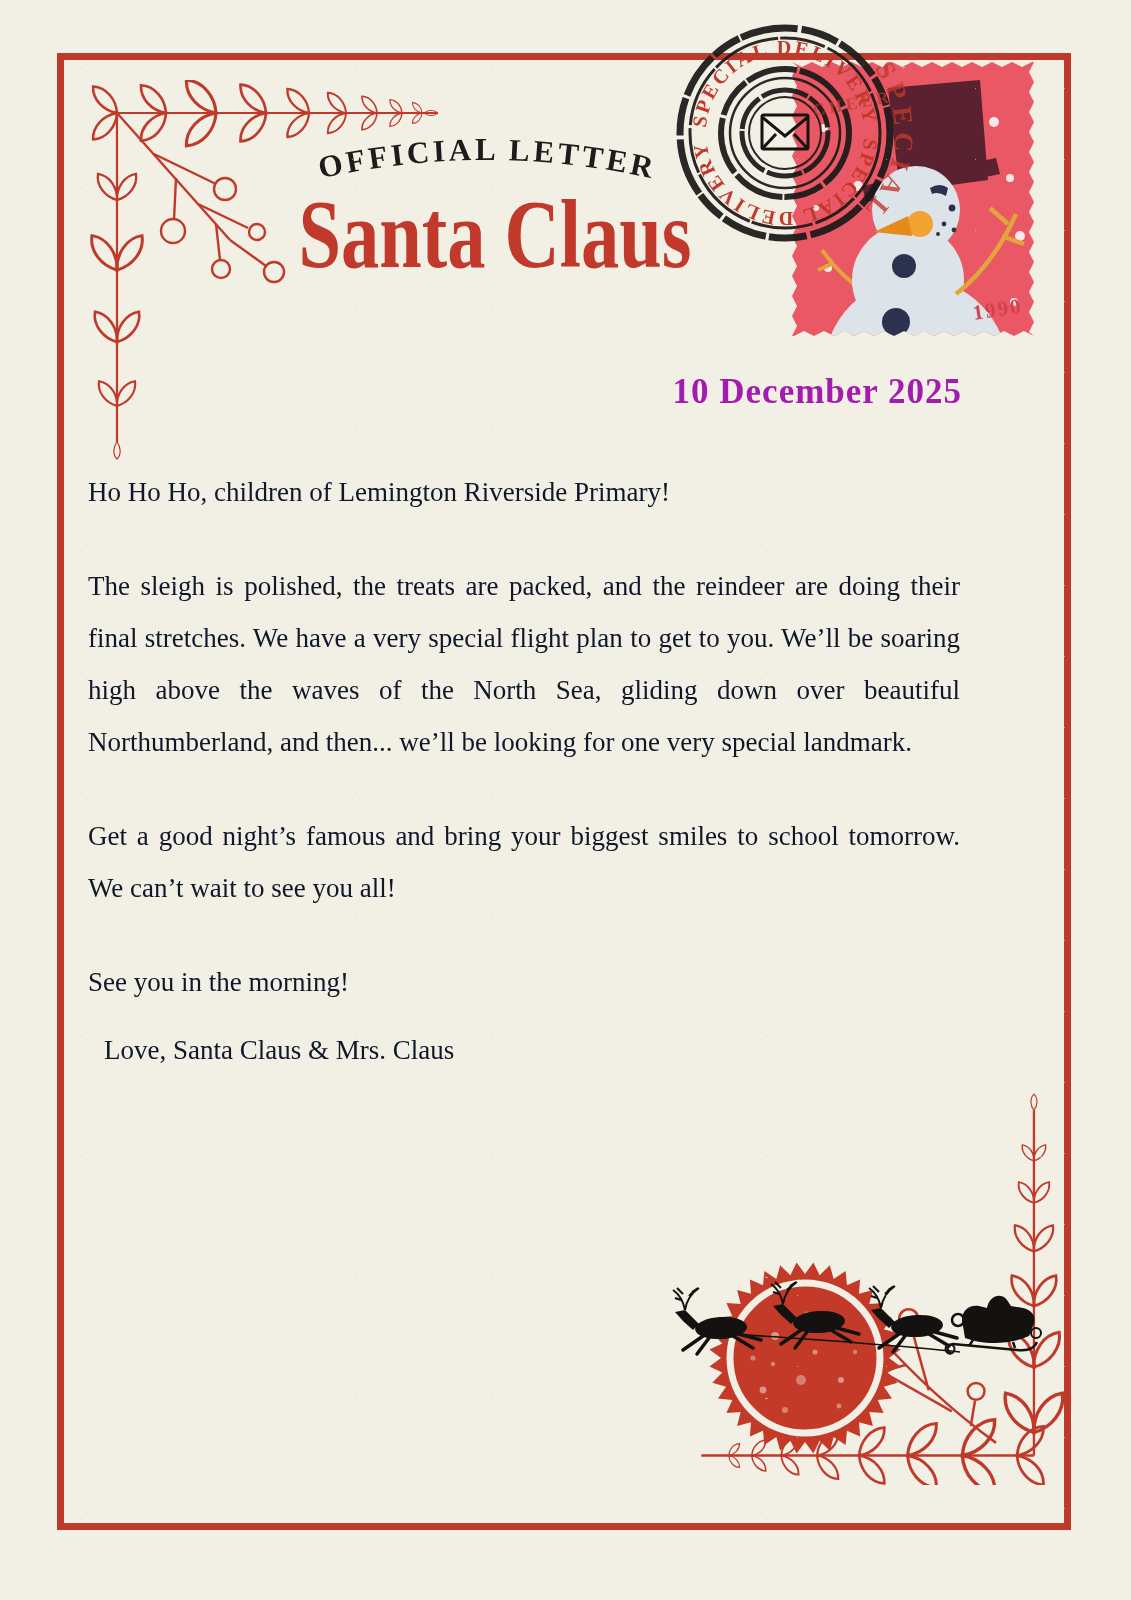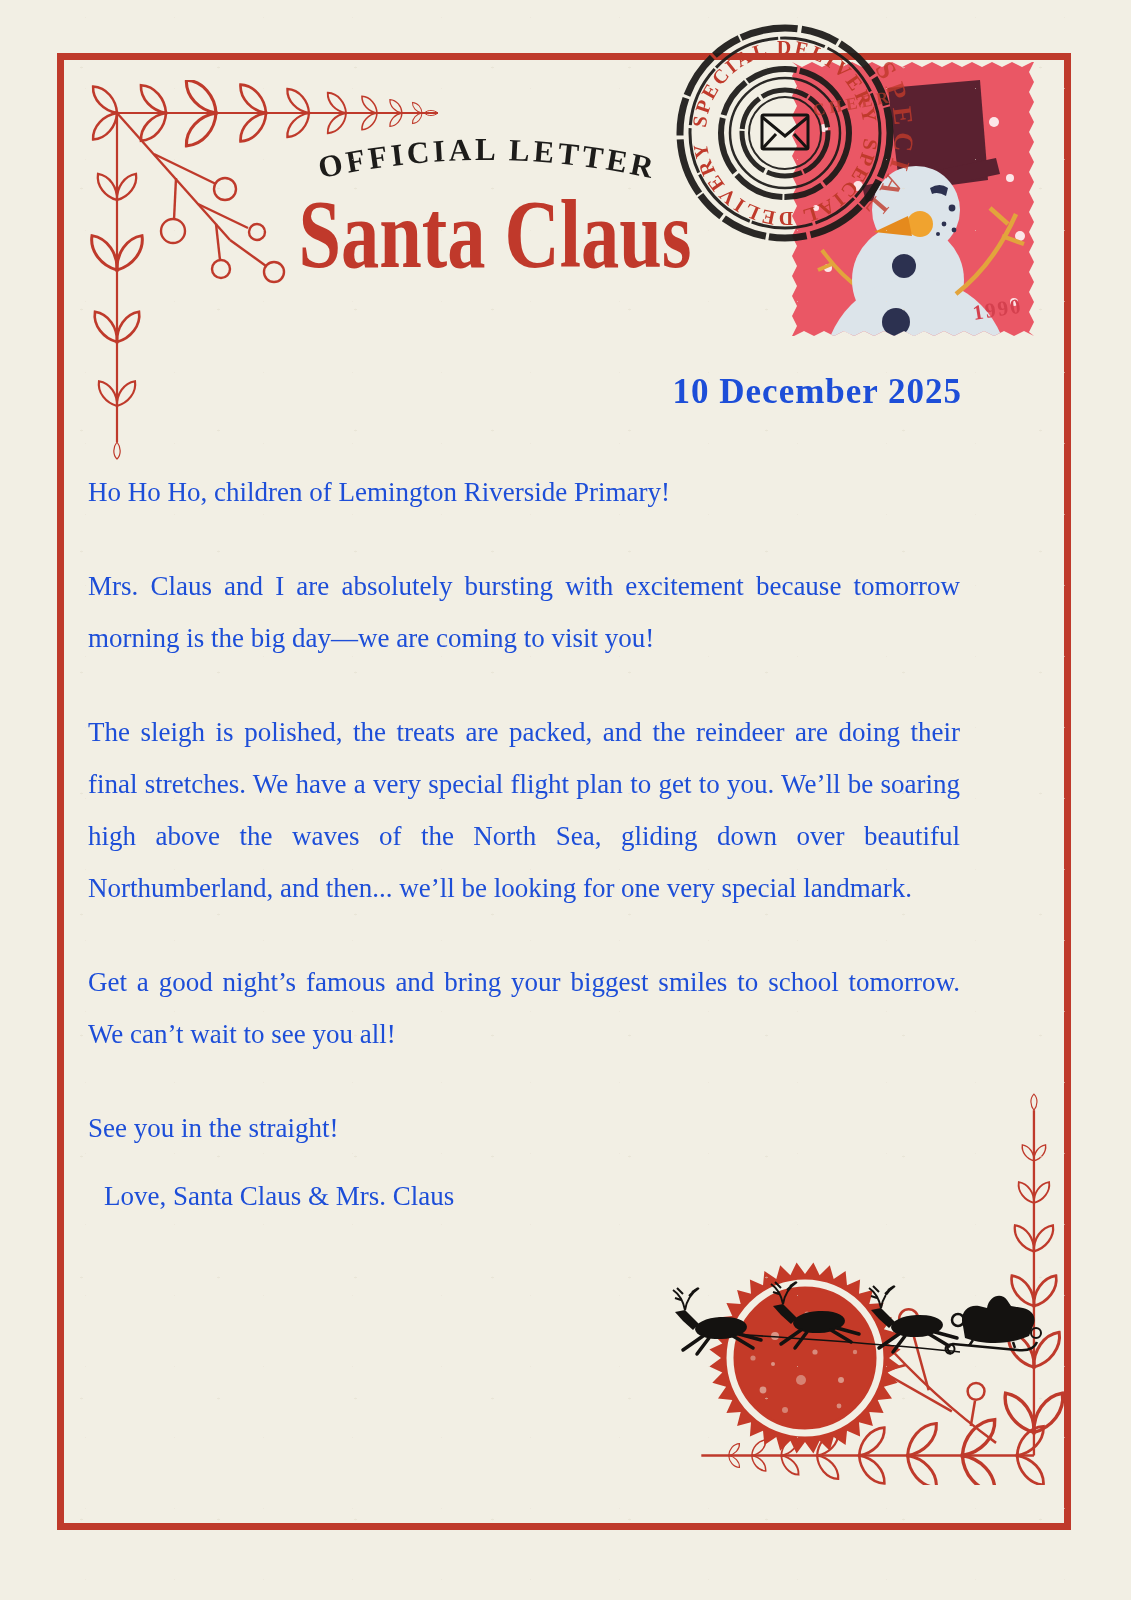--- a/index.html
+++ b/index.html
@@ -42,26 +42,26 @@
     transform:scaleX(.78);transform-origin:50% 0;
     white-space:nowrap;
   }
   .stamp-svg{position:absolute;left:788px;top:58px;}
   .postmark-svg{position:absolute;left:668px;top:16px;overflow:visible;}
   .postmark-svg .pm-red{
     font-family:"Liberation Serif", serif;font-weight:700;fill:#c03a2b;
   }
   .date-line{
     position:absolute;left:560px;top:372px;width:402px;
-    text-align:right;font-size:35px;font-weight:700;color:#1d4ed8;
+    text-align:right;font-size:35px;font-weight:700;color:#a21caf;
     letter-spacing:1px;
   }
   .letter-body{
     position:absolute;left:88px;top:466px;width:872px;
-    font-size:27px;line-height:52px;color:#1d4ed8;
+    font-size:27px;line-height:52px;color:#0f172a;
   }
   .letter-body p{
     margin:0 0 42px 0;
     text-align:justify;text-align-last:left;
   }
   .letter-body p.salutation{text-align:left;}
   .letter-body p.closing{margin:12px 0 0 0;text-align:left;}
   .letter-body p.signature{margin:16px;text-align:left;}
   .seal-svg{position:absolute;left:655px;top:1240px;overflow:visible;}
   .seal-year{font-family:"Liberation Serif", serif;}
@@ -230,24 +230,23 @@
     <text class="pm-red" font-size="27" letter-spacing="6" opacity=".8">
       <textPath href="#pmArcBig" startOffset="30%">SPECIAL</textPath>
     </text>
     <text class="pm-red" x="146" y="100" font-size="17" letter-spacing="4" opacity=".7" transform="rotate(-10 146 100)">CHEER</text>
   </svg>
 
   <div class="date-line">10 December 2025</div>
 
   <main class="letter-body">
     <p class="salutation">Ho Ho Ho, children of Lemington Riverside Primary!</p>
-    <p>Mrs. Claus and I are absolutely bursting with excitement because tomorrow morning is the big day—we are coming to visit you!</p>
     <p>The sleigh is polished, the treats are packed, and the reindeer are doing their final stretches. We have a very special flight plan to get to you. We’ll be soaring high above the waves of the North Sea, gliding down over beautiful Northumberland, and then... we’ll be looking for one very special landmark.</p>
     <p>Get a good night’s famous and bring your biggest smiles to school tomorrow. We can’t wait to see you all!</p>
-    <p class="closing">See you in the straight!</p>
+    <p class="closing">See you in the morning!</p>
     <p class="signature">Love, Santa Claus &amp; Mrs. Claus</p>
   </main>
 
   <svg class="seal-svg" width="420" height="240" viewBox="0 0 420 240">
     <polygon id="seal-teeth" points="234.0,118.0 245.6,126.4 232.7,132.6 242.7,142.8 228.9,146.7 237.0,158.6 222.7,160.0 228.6,173.1 214.3,172.0 217.9,185.9 204.0,182.3 205.1,196.6 192.0,190.7 190.6,205.0 178.7,196.9 174.8,210.7 164.6,200.7 158.4,213.6 150.0,202.0 141.6,213.6 135.4,200.7 125.2,210.7 121.3,196.9 109.4,205.0 108.0,190.7 94.9,196.6 96.0,182.3 82.1,185.9 85.7,172.0 71.4,173.1 77.3,160.0 63.0,158.6 71.1,146.7 57.3,142.8 67.3,132.6 54.4,126.4 66.0,118.0 54.4,109.6 67.3,103.4 57.3,93.2 71.1,89.3 63.0,77.4 77.3,76.0 71.4,62.9 85.7,64.0 82.1,50.1 96.0,53.7 94.9,39.4 108.0,45.3 109.4,31.0 121.3,39.1 125.2,25.3 135.4,35.3 141.6,22.4 150.0,34.0 158.4,22.4 164.6,35.3 174.8,25.3 178.7,39.1 190.6,31.0 192.0,45.3 205.1,39.4 204.0,53.7 217.9,50.1 214.3,64.0 228.6,62.9 222.7,76.0 237.0,77.4 228.9,89.3 242.7,93.2 232.7,103.4 245.6,109.6" fill="#c43a28"></polygon>
     <circle cx="150" cy="118" r="75" fill="none" stroke="#f2efe4" stroke-width="7"></circle>
     <circle cx="150" cy="118" r="69" fill="#c43a28"></circle>
     <g fill="#f2efe4">
       <circle cx="120" cy="96" r="4" opacity=".5"></circle>
         <circle cx="176" cy="88" r="3" opacity=".45"></circle>

